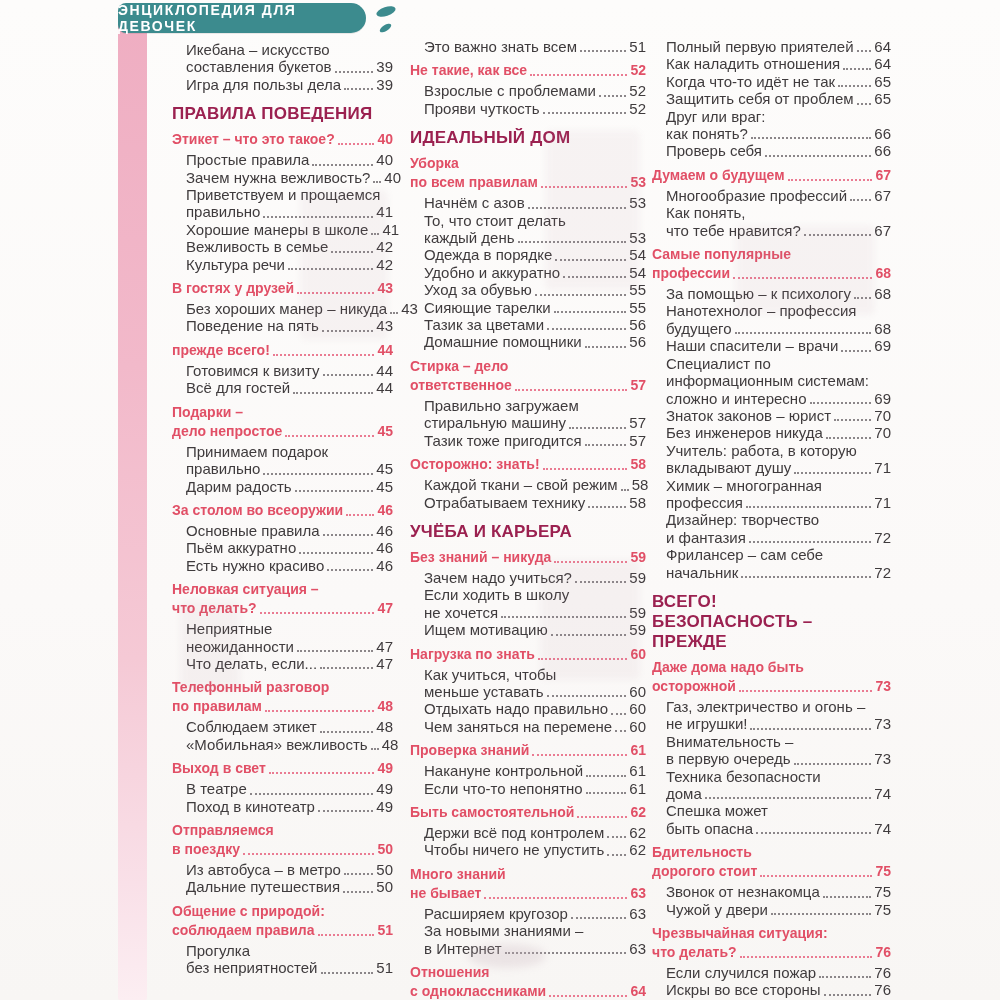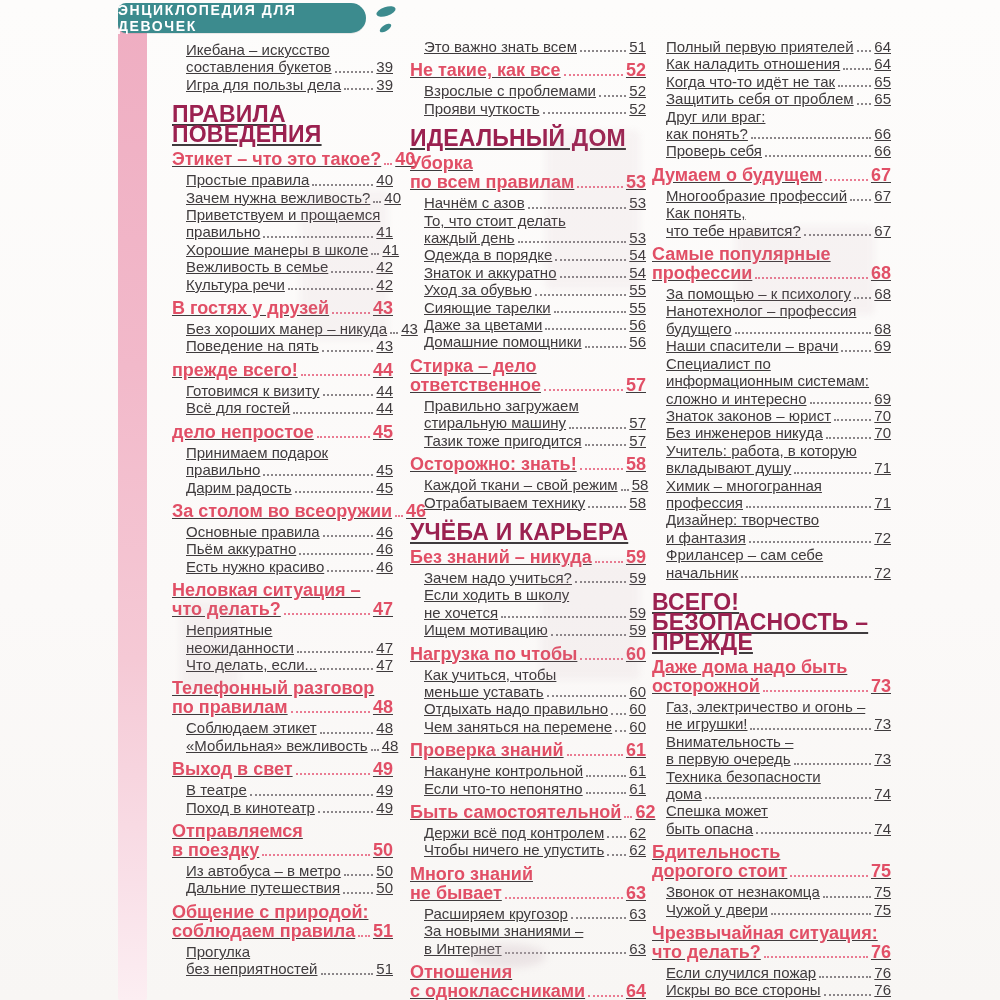--- a/index.html
+++ b/index.html
@@ -28,29 +28,29 @@
     box-shadow:0 1px 0 rgba(0,0,0,0.08);
   }
   .badge span{
     color:#ffffff;font-weight:bold;font-size:14px;letter-spacing:1.6px;
   }
   .drop{position:absolute;background:var(--teal);border-radius:50%;}
   .drop1{left:376px;top:7px;width:20px;height:9px;transform:rotate(-18deg);}
   .drop2{left:379px;top:25px;width:13px;height:6px;transform:rotate(-32deg);}
 
   
-  .col{position:absolute;color:var(--item);text-decoration:underline;}
+  .col{position:absolute;color:var(--item);}
   #col-0{left:172px;top:41px;width:221px;}
   #col-1{left:410px;top:38px;width:236px;}
   #col-2{left:652px;top:38px;width:239px;}
 
   .entry{margin:0;}
   .entry.item{padding-left:14px;font-size:15px;line-height:17.4px;color:var(--item);}
-  .entry.sub{color:var(--sub);font-weight:bold;font-size:18px;line-height:19px;margin:6px 0 2px;}
-  .entry.section{color:var(--section);font-weight:bold;font-size:23px;line-height:20px;margin:11px 0 2px;letter-spacing:0.2px;}
+  .entry.sub{color:var(--sub);font-weight:bold;font-size:14px;line-height:19px;margin:6px 0 2px;}
+  .entry.section{color:var(--section);font-weight:bold;font-size:17px;line-height:20px;margin:11px 0 2px;letter-spacing:0.2px;}
 
   .row{display:flex;align-items:flex-end;}
   .row .txt{white-space:nowrap;flex:none;}
   .leader{
     flex:1;min-width:8px;
     border-bottom:2px dotted #8b8689;
     margin:0 3px 3px 3px;
   }
   .entry.sub .leader{border-bottom-color:#ea7b92;margin-bottom:4px;}
   .num{flex:none;}
@@ -185,20 +185,21 @@
         </div>
       </div>
       <div class="entry item">
         <div class="row">
           <span class="txt">Всё для гостей</span>
           <span class="leader"></span>
           <span class="num">44</span>
         </div>
       </div>
       <div class="entry sub">
+        <div class="line">Подарки –</div>
         <div class="row">
           <span class="txt">дело непростое</span>
           <span class="leader"></span>
           <span class="num">45</span>
         </div>
       </div>
       <div class="entry item">
         <div class="line">Принимаем подарок</div>
         <div class="row">
           <span class="txt">правильно</span>
@@ -403,42 +404,42 @@
       </div>
       <div class="entry item">
         <div class="row">
           <span class="txt">Одежда в порядке</span>
           <span class="leader"></span>
           <span class="num">54</span>
         </div>
       </div>
       <div class="entry item">
         <div class="row">
-          <span class="txt">Знаток и аккуратно</span>
+          <span class="txt">Удобно и аккуратно</span>
           <span class="leader"></span>
           <span class="num">54</span>
         </div>
       </div>
       <div class="entry item">
         <div class="row">
           <span class="txt">Уход за обувью</span>
           <span class="leader"></span>
           <span class="num">55</span>
         </div>
       </div>
       <div class="entry item">
         <div class="row">
           <span class="txt">Сияющие тарелки</span>
           <span class="leader"></span>
           <span class="num">55</span>
         </div>
       </div>
       <div class="entry item">
         <div class="row">
-          <span class="txt">Даже за цветами</span>
+          <span class="txt">Тазик за цветами</span>
           <span class="leader"></span>
           <span class="num">56</span>
         </div>
       </div>
       <div class="entry item">
         <div class="row">
           <span class="txt">Домашние помощники</span>
           <span class="leader"></span>
           <span class="num">56</span>
         </div>
@@ -514,21 +515,21 @@
       </div>
       <div class="entry item">
         <div class="row">
           <span class="txt">Ищем мотивацию</span>
           <span class="leader"></span>
           <span class="num">59</span>
         </div>
       </div>
       <div class="entry sub">
         <div class="row">
-          <span class="txt">Нагрузка по чтобы</span>
+          <span class="txt">Нагрузка по знать</span>
           <span class="leader"></span>
           <span class="num">60</span>
         </div>
       </div>
       <div class="entry item">
         <div class="line">Как учиться, чтобы</div>
         <div class="row">
           <span class="txt">меньше уставать</span>
           <span class="leader"></span>
           <span class="num">60</span>

